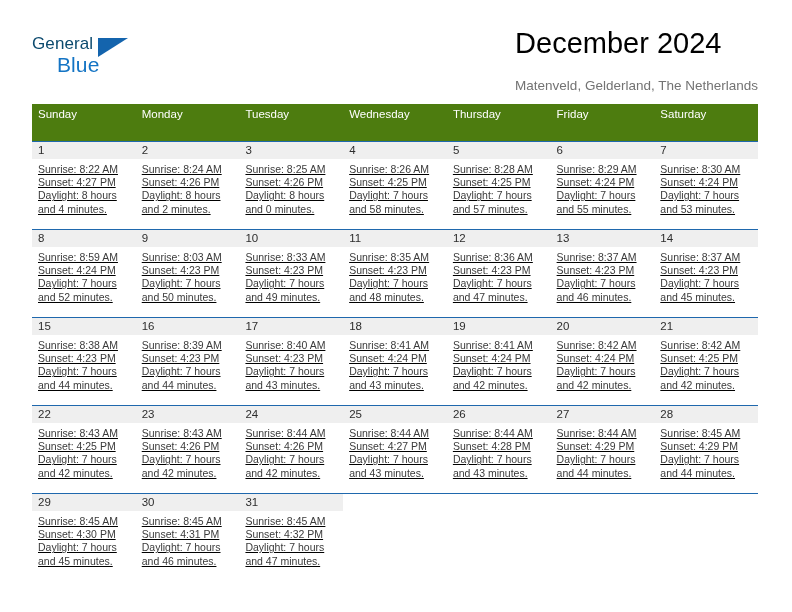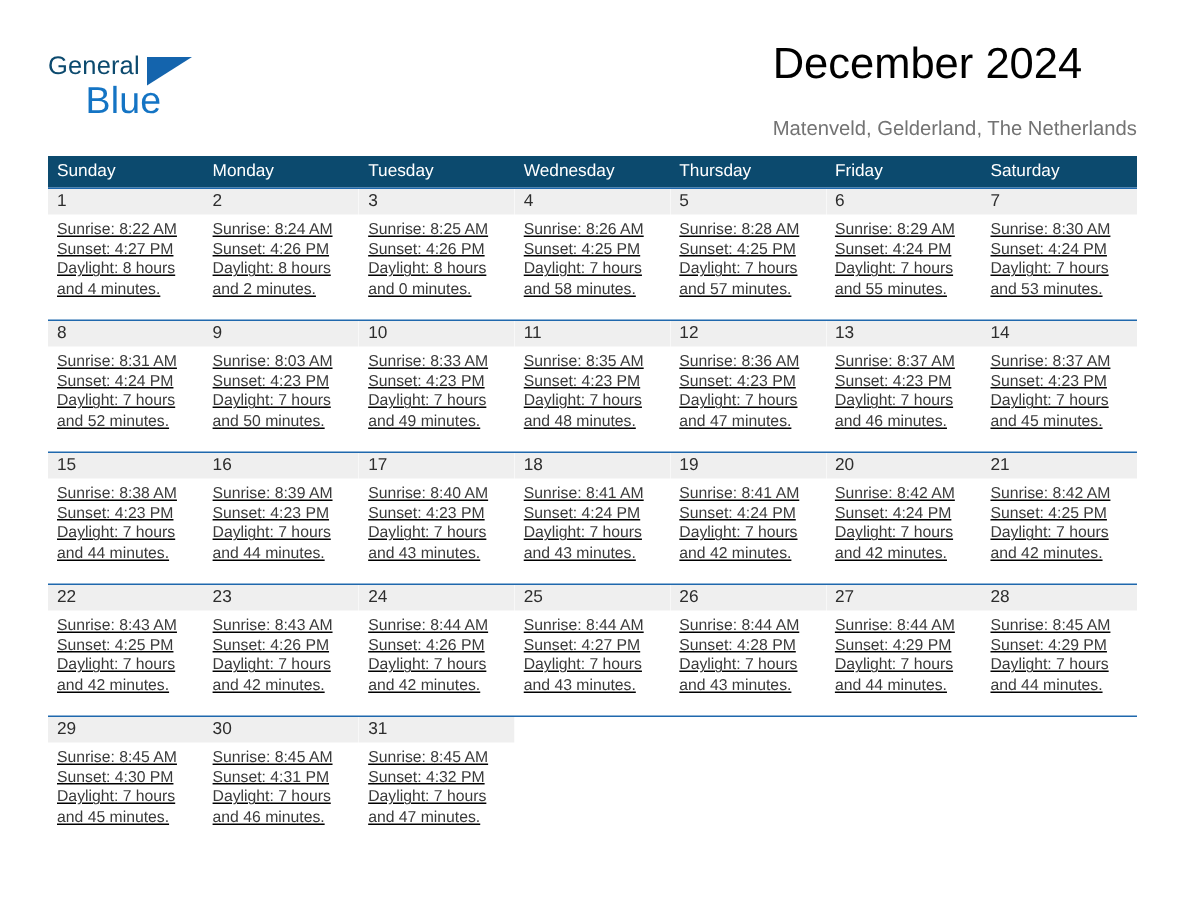--- a/index.html
+++ b/index.html
@@ -40,21 +40,21 @@
     left: 0;
     top: 0;
     font-size: 17px;
     color: #0c4a6e;
     letter-spacing: 0.1px;
   }
   .logo-blue {
     position: absolute;
     left: 25px;
     top: 19px;
-    font-size: 25px;
+    font-size: 21px;
     color: #1474c4;
     letter-spacing: 0.1px;
   }
   .logo-tri {
     position: absolute;
     left: 66px;
     top: 4px;
     width: 0;
     height: 0;
     border-left: 30px solid #1464ad;
@@ -82,22 +82,22 @@
   
   .calendar {
     position: absolute;
     left: 32px;
     top: 104px;
     width: 726px;
   }
   .dow-row {
     display: flex;
     width: 100%;
-    background: #0c4a6e;
-    height: 21px;
+    background: #4d7c0f;
+    height: 37px;
   }
   .dow {
     flex: 1 1 0;
     color: #ffffff;
     font-size: 11.5px;
     line-height: 21px;
     padding-left: 6px;
     box-sizing: border-box;
     white-space: nowrap;
     overflow: hidden;
@@ -253,21 +253,21 @@
         </div>
       </div>
     </div>
 
     <div class="week">
       <div class="cell">
         <div class="daynum-band">
             <div class="daynum">8</div>
           </div>
         <div class="details">
-          <div class="detail-line">Sunrise: 8:31 AM</div>
+          <div class="detail-line">Sunrise: 8:59 AM</div>
           <div class="detail-line">Sunset: 4:24 PM</div>
           <div class="detail-line">Daylight: 7 hours</div>
           <div class="detail-line">and 52 minutes.</div>
         </div>
       </div>
       <div class="cell">
         <div class="daynum-band">
             <div class="daynum">9</div>
           </div>
         <div class="details">

